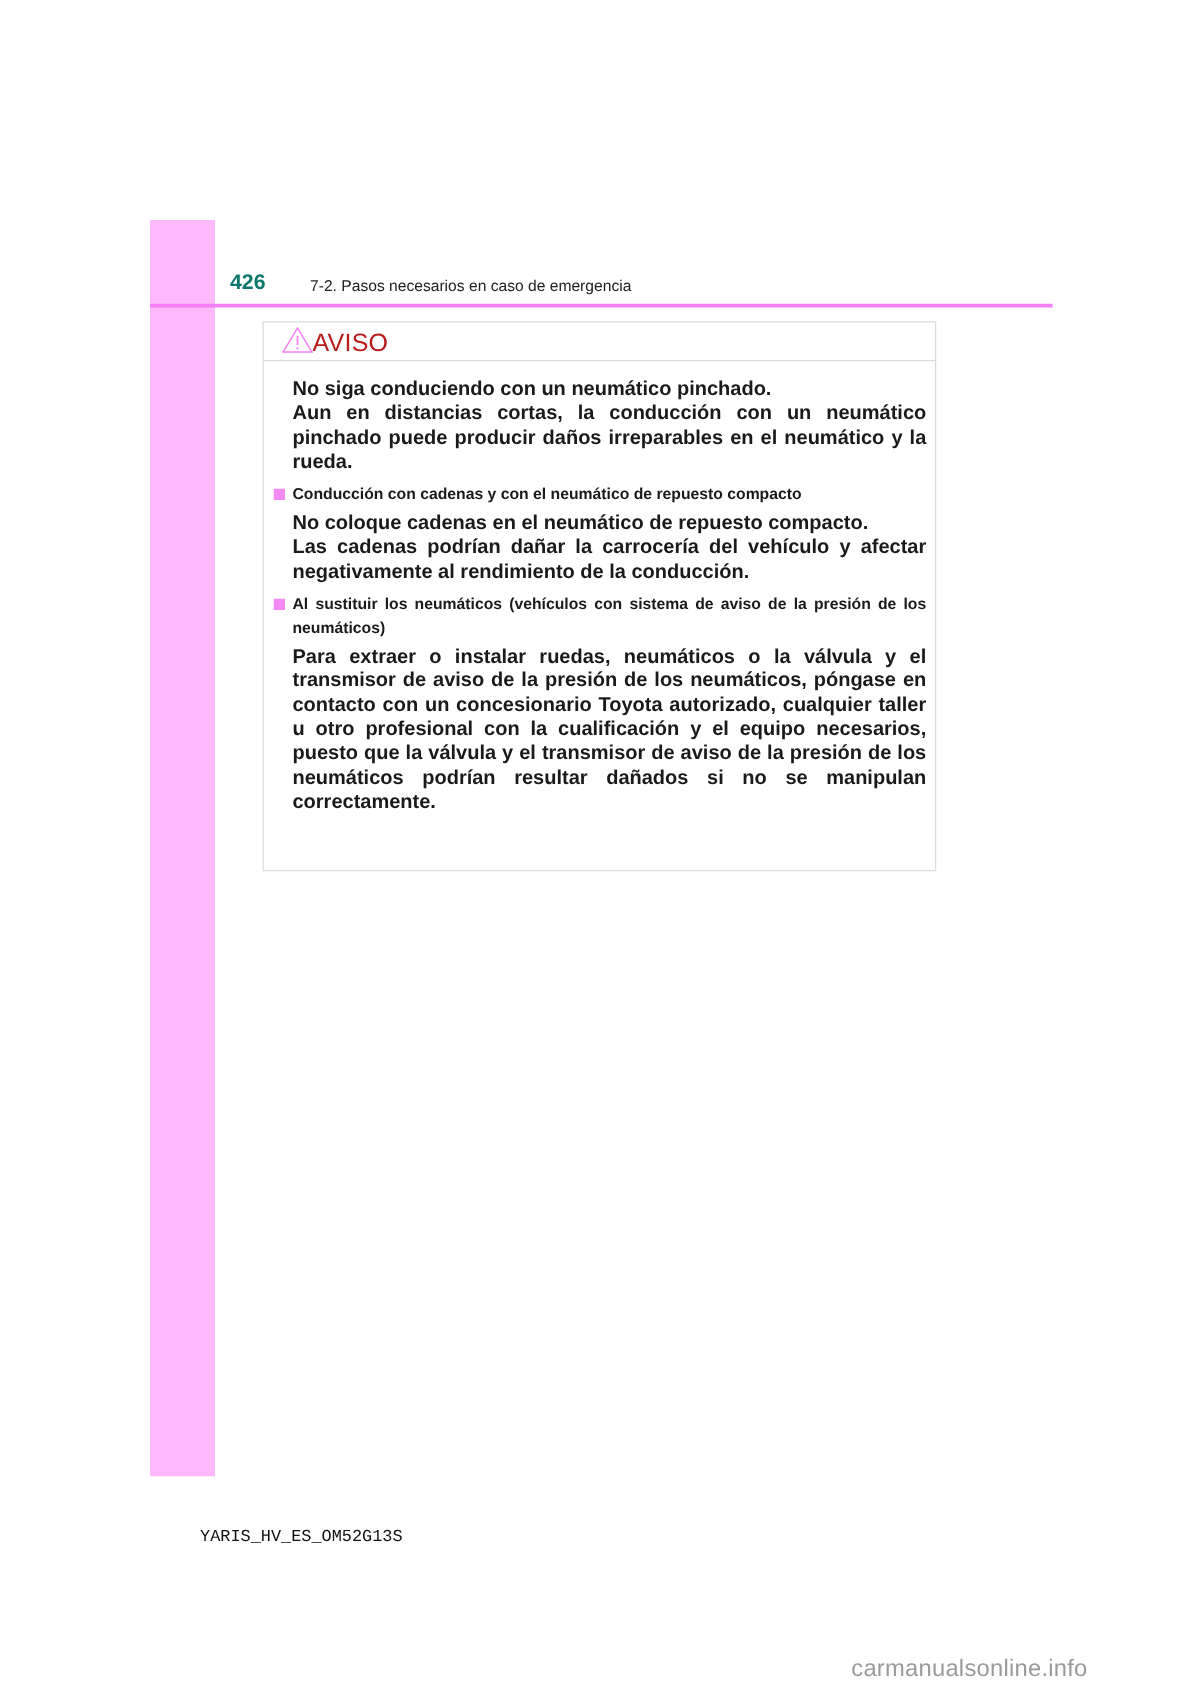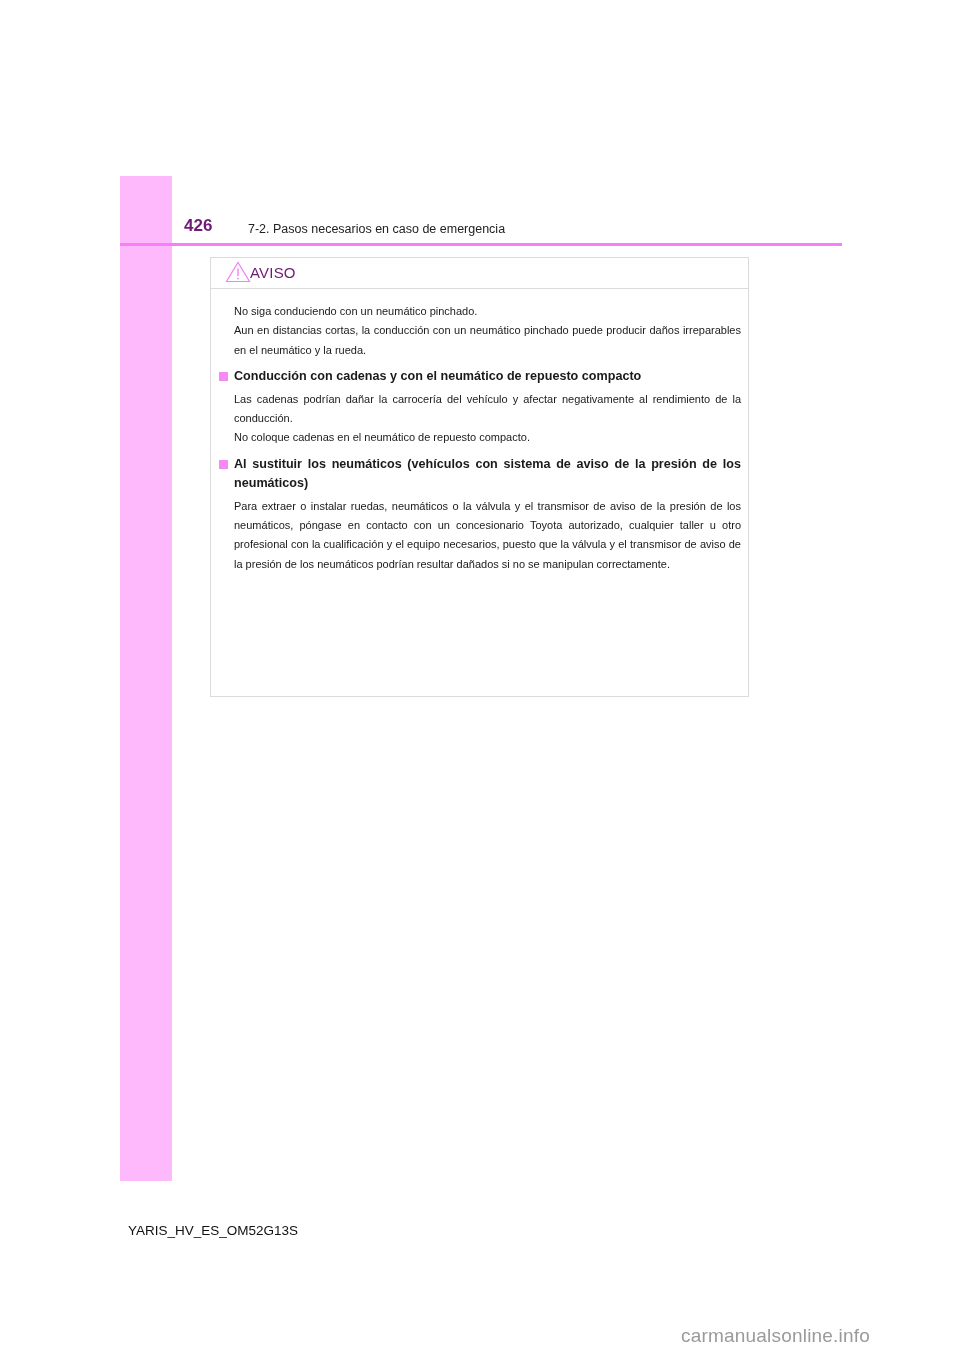--- a/index.html
+++ b/index.html
@@ -1,35 +1,35 @@
 <!DOCTYPE html>
 <html><head>
 <meta charset="utf-8">
 <style>
   html, body { margin:0; padding:0; }
   body { width:960px; height:1358px; background:#ffffff; position:relative; overflow:hidden;
          font-family:"Liberation Sans", sans-serif; color:#1a1a1a; }
   .side-tab { position:absolute; left:120px; top:176px; width:52px; height:1005px; background:#fdb9fb; }
-  .page-num { position:absolute; left:184px; top:216px; font-size:17px; font-weight:bold; color:#701a75; }
+  .page-num { position:absolute; left:184px; top:216px; font-size:17px; font-weight:bold; color:#0f766e; }
   .section-title { position:absolute; left:248px; top:222px; font-size:12.5px; color:#222; }
   .header-rule { position:absolute; left:120px; top:243px; width:722px; height:3px; background:#f57ff5; }
   .warn-box { position:absolute; left:210px; top:257px; width:539px; height:440px;
               border:1px solid #d9dcdb; box-sizing:border-box; }
   .warn-head { height:30px; border-bottom:1px solid #d9dcdb; position:relative; }
   .warn-icon { position:absolute; left:14px; top:3px; width:26px; height:22px; }
-  .warn-label { position:absolute; left:39px; top:6px; font-size:15px; color:#701a75; letter-spacing:0.2px;text-align:right; }
+  .warn-label { position:absolute; left:39px; top:6px; font-size:20px; color:#b91c1c; letter-spacing:0.2px;text-align:right; }
   .warn-body { padding:9px 7px 0 7px; }
   .item { margin-bottom:7px; }
   .item-title { position:relative; padding-left:16px; font-weight:bold; font-size:12.6px; line-height:19px;
                 text-align:justify; text-align-last:left; }
   .bullet { position:absolute; left:1px; top:5px; width:9px; height:9px; background:#f58af5; }
-  .item-text { padding-left:16px; font-size:11px; line-height:19.3px; margin-top:4px;
-               text-align:justify; }
+  .item-text { padding-left:16px; font-size:16px; line-height:19.3px; margin-top:4px;
+               text-align:justify;font-weight:bold; }
   .item-text p { margin:0; }
-  .footer-code { position:absolute; left:128px; top:1223px; font-size:13.5px; color:#111; }
+  .footer-code { position:absolute; left:160px; top:1223px; font-size:13.5px; color:#111;font-family:Liberation Mono, monospace; }
   .watermark { position:absolute; left:681px; top:1325px; font-size:19px; color:#9a9a9a; letter-spacing:0.2px; }
 </style>
 </head>
 <body>
 
 <div class="side-tab"></div>
 <div class="page-num">426</div>
 <div class="section-title">7-2. Pasos necesarios en caso de emergencia</div>
 <div class="header-rule"></div>
 
@@ -53,22 +53,22 @@
 
     <div class="item">
     </div>
 
     <div class="item">
       <div class="item-title">
         <span class="bullet"></span>
         <span>Conducción con cadenas y con el neumático de repuesto compacto</span>
       </div>
       <div class="item-text">
+        <p>No coloque cadenas en el neumático de repuesto compacto.</p>
         <p>Las cadenas podrían dañar la carrocería del vehículo y afectar negativamente al rendimiento de la conducción.</p>
-        <p>No coloque cadenas en el neumático de repuesto compacto.</p>
       </div>
     </div>
 
     <div class="item">
       <div class="item-title">
         <span class="bullet"></span>
         <span>Al sustituir los neumáticos (vehículos con sistema de aviso de la presión de los neumáticos)</span>
       </div>
       <div class="item-text">
         <p>Para extraer o instalar ruedas, neumáticos o la válvula y el transmisor de aviso de la presión de los neumáticos, póngase en contacto con un concesionario Toyota autorizado, cualquier taller u otro profesional con la cualificación y el equipo necesarios, puesto que la válvula y el transmisor de aviso de la presión de los neumáticos podrían resultar dañados si no se manipulan correctamente.</p>

